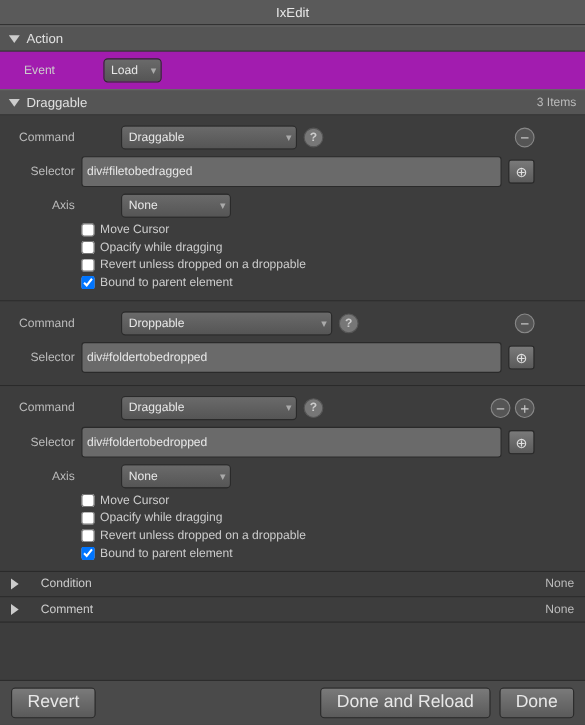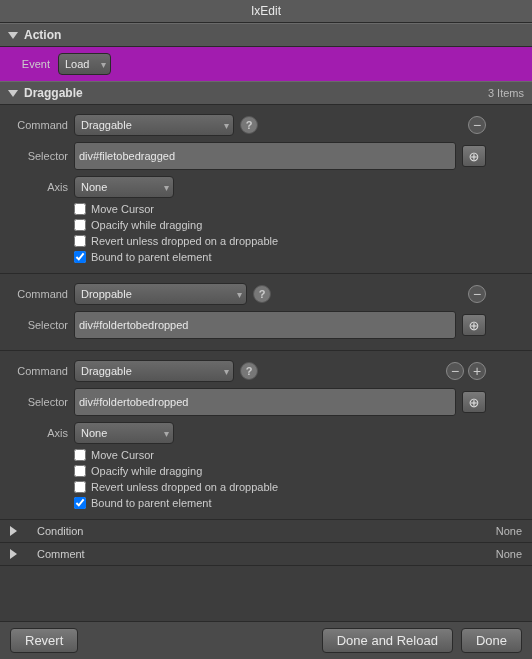--- a/index.html
+++ b/index.html
@@ -26,21 +26,21 @@
       display: flex;
       align-items: center;
       justify-content: space-between;
       border-top: 1px solid #6a6a6a;
       border-bottom: 1px solid #2a2a2a;
     }
     .section-header-left {
       display: flex;
       align-items: center;
       gap: 6px;
-      font-weight: bold;
+      font-weight: normal;
       font-size: 12px;
     }
     .triangle-down {
       width: 0; height: 0;
       border-left: 5px solid transparent;
       border-right: 5px solid transparent;
       border-top: 7px solid #ccc;
       display: inline-block;
     }
     .triangle-right {
@@ -71,20 +71,21 @@
       border: 1px solid #2a2a2a;
       border-radius: 4px;
       color: #e8e8e8;
       padding: 2px 20px 2px 6px;
       font-size: 11px;
       appearance: none;
       -webkit-appearance: none;
       position: relative;
       height: 22px;
       cursor: pointer;
+      margin-left: 36px;
     }
     .select-wrapper {
       position: relative;
       display: inline-block;
     }
     .select-wrapper::after {
       content: '▾';
       position: absolute;
       right: 5px;
       top: 50%;
@@ -186,21 +187,21 @@
       display: flex;
       align-items: center;
       justify-content: space-between;
     }
     .bottom-btn {
       background: linear-gradient(to bottom, #7a7a7a, #5a5a5a);
       border: 1px solid #2a2a2a;
       border-radius: 4px;
       color: #e8e8e8;
       padding: 4px 14px;
-      font-size: 13px;
+      font-size: 16px;
       cursor: pointer;
     }
     .condition-comment-row {
       display: flex;
       align-items: center;
       justify-content: space-between;
       padding: 5px 10px;
       background: #3d3d3d;
       border-bottom: 1px solid #2a2a2a;
     }
@@ -297,21 +298,21 @@
     <div class="checkbox-row">
       <input type="checkbox" checked="" style="">
       <span>Bound to parent element</span>
     </div>
   </div>
 
   <div class="reaction-block" style="padding-right: 36px; border-bottom: 1px solid #2a2a2a; padding-bottom: 8px;">
     <div class="row">
       <span class="row-label">Command</span>
       <div class="select-wrapper">
-        <select class="select-box" style="width:173px;">
+        <select class="select-box" style="width:192px;">
           <option>Droppable</option>
         </select>
       </div>
       <div class="help-icon">?</div>
       <div style="margin-left: auto;">
         <div class="circle-btn">−</div>
       </div>
     </div>
     <div class="row">
       <span class="row-label">Selector</span>

